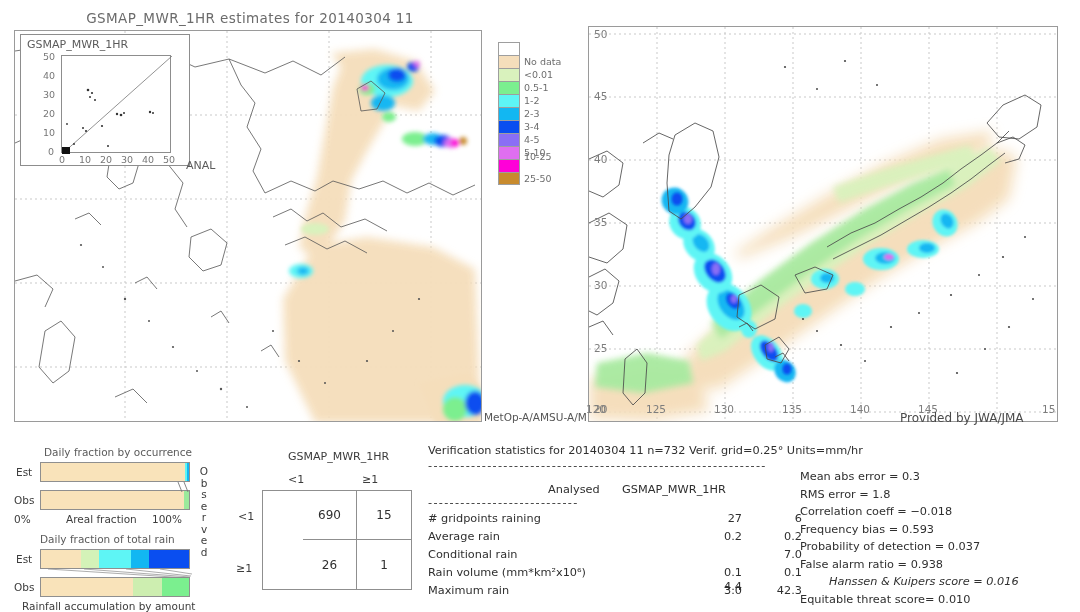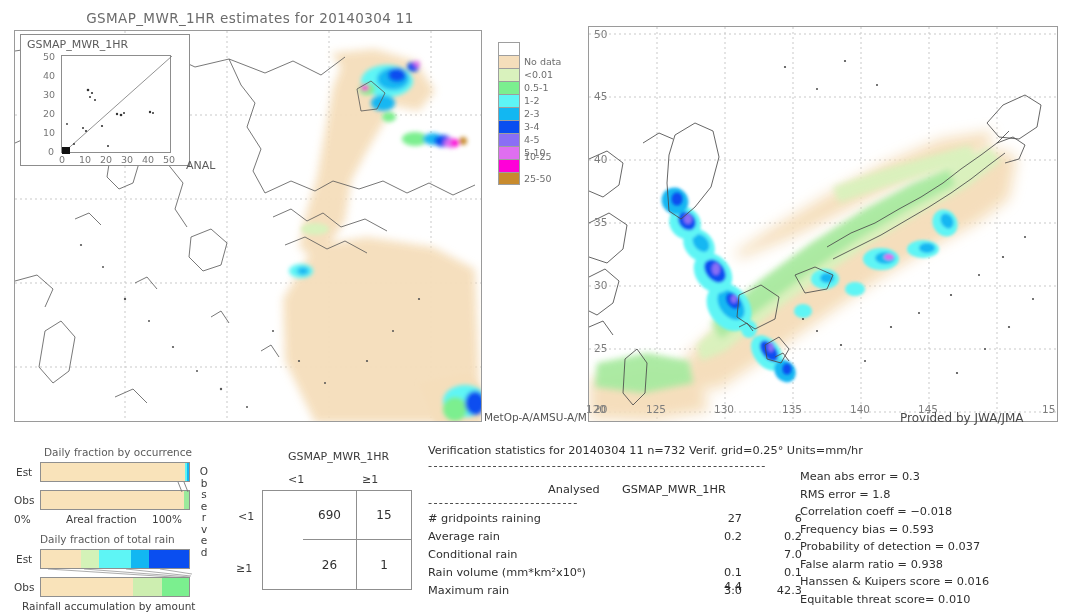--- a/index.html
+++ b/index.html
@@ -514,17 +514,17 @@
       <div class="stat" style="left: 708px; top: 584px; width: 34px; text-align: right;">3.0</div>
       <div class="stat" style="left: 768px; top: 584px; width: 34px; text-align: right;">42.3</div>
     </div>
   <div id="score-lines">
       <div class="stat" style="left: 800px; top: 470px;">Mean abs error = 0.3</div>
       <div class="stat" style="left: 800px; top: 487.5px;">RMS error = 1.8</div>
       <div class="stat" style="left: 800px; top: 505px;">Correlation coeff = −0.018</div>
       <div class="stat" style="left: 800px; top: 522.5px;">Frequency bias = 0.593</div>
       <div class="stat" style="left: 800px; top: 540px;">Probability of detection = 0.037</div>
       <div class="stat" style="left: 800px; top: 557.5px;">False alarm ratio = 0.938</div>
-      <div class="stat" style="left: 800px; top: 575px;">Hanssen &amp; Kuipers score = 0.016</div>
+      <div class="stat" style="left: 829px; top: 575px; font-style: italic;">Hanssen &amp; Kuipers score = 0.016</div>
       <div class="stat" style="left: 800px; top: 592.5px;">Equitable threat score= 0.010</div>
     </div>
 
 </div>
 
 </body></html>

